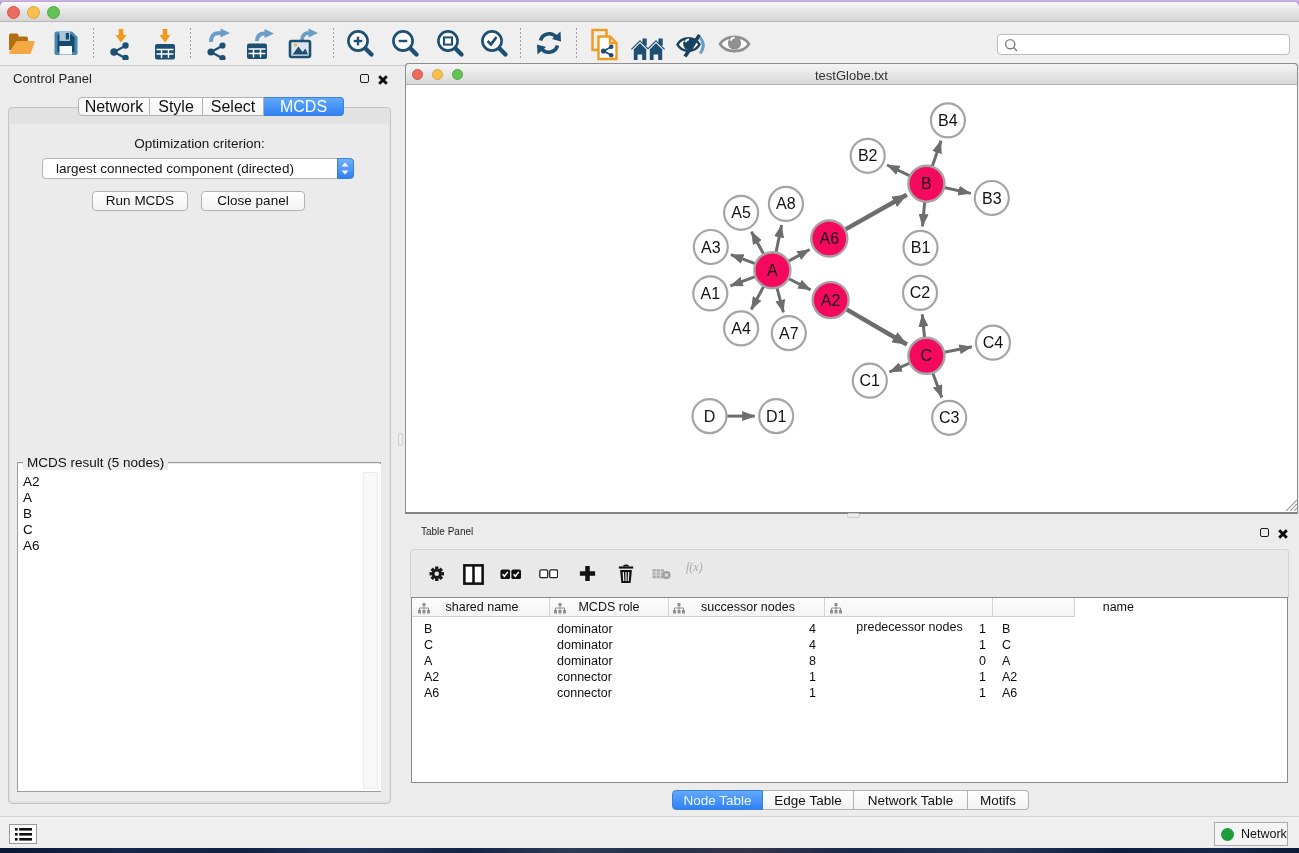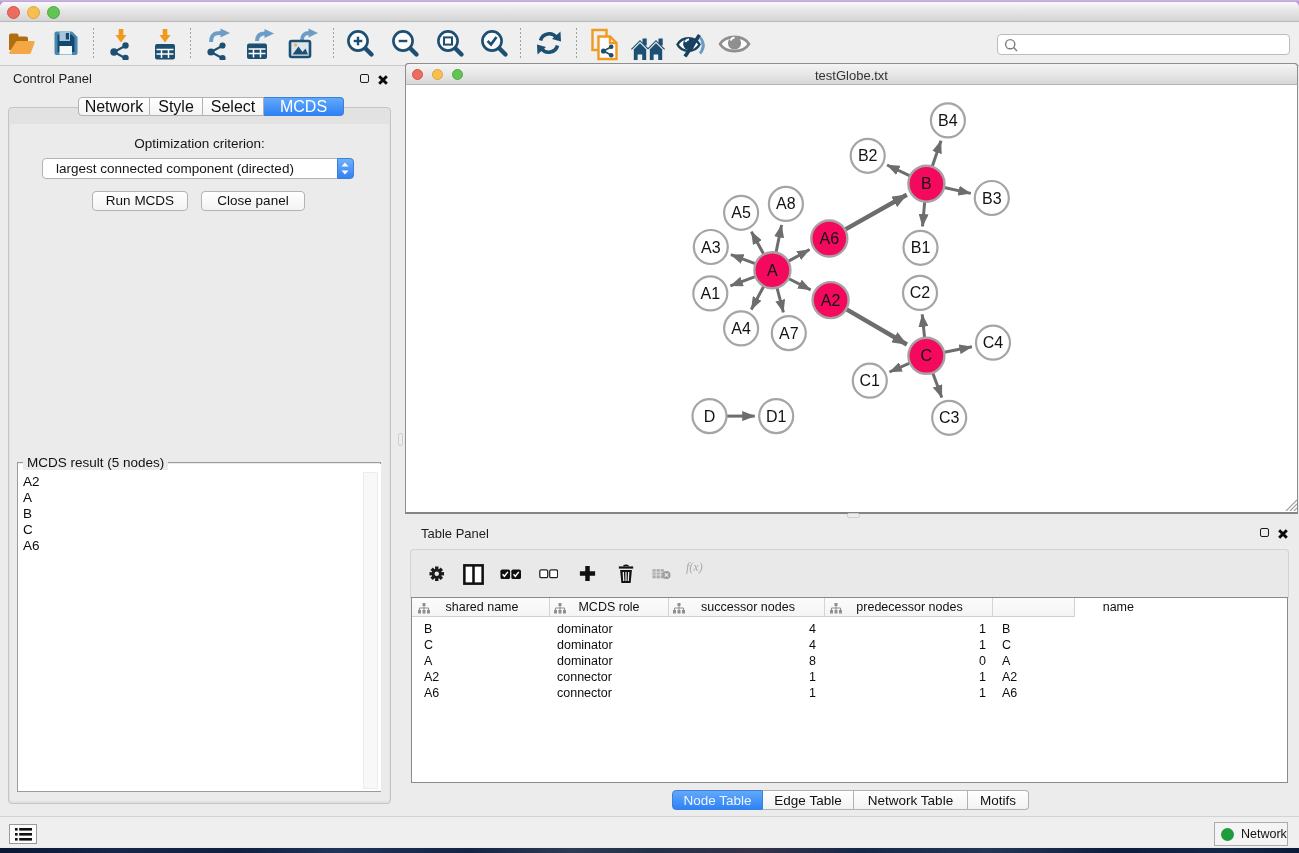--- a/index.html
+++ b/index.html
@@ -42,21 +42,21 @@
 
 #gwin { left:405px; top:63px; width:893px; height:451px; background:#fff; border:1px solid #8e8e8e; border-bottom:2px solid #848484; border-radius:4px 4px 0 0; }
 #gtb { left:405px; top:63px; width:893px; height:22px; border-radius:4px 4px 0 0;
   background:linear-gradient(180deg,#f4f4f4 0%,#e6e6e6 55%,#d7d7d7 100%); border:1px solid #8e8e8e; border-bottom:1px solid #b3b3b3; }
 .glight { position:absolute; top:69px; width:11px; height:11px; border-radius:50%; }
 #gtitle { left:405px; top:68px; width:893px; text-align:center; font-size:13px; color:#333; }
 #graph { left:406px; top:86px; }
 #graph line { stroke:#6d6d6d; }
 #graph text { font-size:16px; fill:#121212; font-family:"Liberation Sans",sans-serif; }
 
-#tp-title { left:421px; top:526px; font-size:13px; color:#1e1e1e; }
+#tp-title { left:421px; top:526px; font-size:10px; color:#1e1e1e; }
 #ttools { left:410px; top:549px; width:879px; height:49px; background:#e9e9e9; border:1px solid #d2d2d2; border-radius:4px 4px 0 0; border-bottom:none; }
 #tbl { left:411px; top:597px; width:877px; height:186px; background:#fff; border:1px solid #8a8a8a; }
 .hc { position:absolute; top:598px; height:19px; background:linear-gradient(180deg,#fcfcfc,#f4f4f4); border-right:1px solid #d4d4d4; border-bottom:1px solid #cfcfcf; }
 .ht { position:absolute; top:600px; font-size:12.5px; color:#111; text-align:center; }
 .cell { position:absolute; font-size:12.5px; color:#0d0d0d; height:16px; line-height:16px; }
 .cr { text-align:right; }
 
 #btabs { left:672px; top:790px; height:20px; display:flex; font-size:13.5px; }
 #btabs div { border:1px solid #b1b1b1; border-left:none; background:linear-gradient(180deg,#ffffff,#f2f2f2); color:#111; text-align:center; line-height:19px; }
 #btabs div.sel { background:linear-gradient(180deg,#62a9fa 0%,#2e82f7 100%); color:#eef6ff; border-color:#3a7fd8; border-radius:4px 0 0 4px; border-left:1px solid #3a7fd8; }
@@ -466,21 +466,21 @@
     <g stroke="#8f8f8f" stroke-width="1">
       <line x1="6" y1="3" x2="6" y2="7"></line>
       <line x1="1.5" y1="5" x2="10.5" y2="5"></line>
       <line x1="1.5" y1="5" x2="1.5" y2="7"></line>
       <line x1="10.5" y1="5" x2="10.5" y2="7"></line>
     </g>
   </svg>
 <div class="ht" style="left:427px;width:110px;">shared name</div>
 <div class="ht" style="left:557px;width:104px;">MCDS role</div>
 <div class="ht" style="left:680px;width:136px;">successor nodes</div>
-<div class="ht" style="left:836px;width:147px;">predecessor nodes</div>
+<div class="ht" style="left:836px;width:147px;margin-top:20px;">predecessor nodes</div>
 <div class="ht" style="left:1050px;width:84px;text-align:right;">name</div>
 
 <div class="cell" style="left:424px;top:621px;">B</div>
 <div class="cell" style="left:557px;top:621px;">dominator</div>
 <div class="cell cr" style="left:700px;top:621px;width:116px;">4</div>
 <div class="cell cr" style="left:860px;top:621px;width:126px;">1</div>
 <div class="cell" style="left:1002px;top:621px;">B</div>
 <div class="cell" style="left:424px;top:637px;">C</div>
 <div class="cell" style="left:557px;top:637px;">dominator</div>
 <div class="cell cr" style="left:700px;top:637px;width:116px;">4</div>

